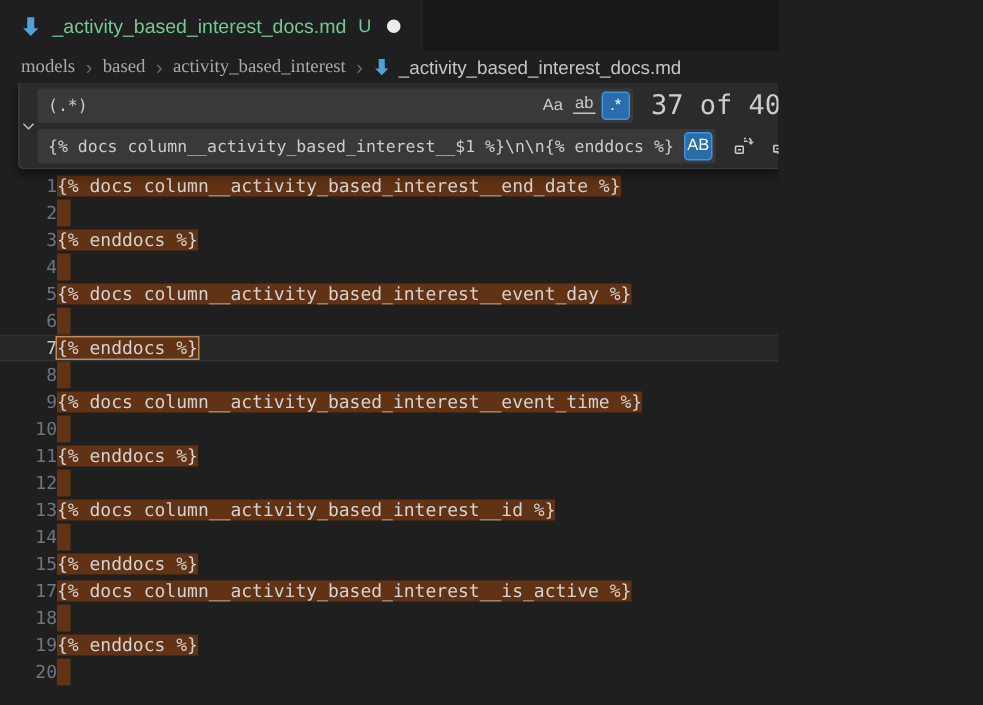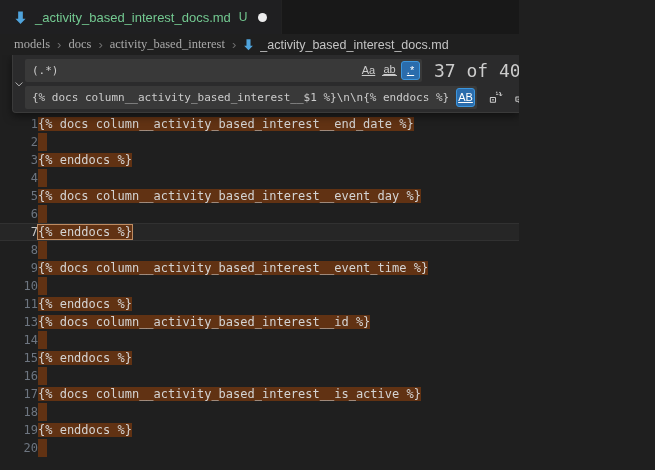--- a/index.html
+++ b/index.html
@@ -63,21 +63,21 @@
     font-family:"DejaVu Sans Mono","Liberation Mono",monospace;
     font-size:11px;color:#cccccc;
   }
   .find-input{width:397px;}
   .replace-input{width:452px;}
   .fw-input .text{padding-left:7px;white-space:pre;overflow:hidden;flex:1;}
   .opt{
     min-width:19px;height:19px;padding:0 1px;border:1px solid transparent;border-radius:3px;
     display:flex;align-items:center;justify-content:center;
     font-family:"Liberation Sans","DejaVu Sans",sans-serif;font-size:11px;color:#cccccc;
-    margin-right:2px;cursor:pointer;box-sizing:border-box;text-decoration:underline;
+    margin-right:2px;cursor:pointer;box-sizing:border-box;
   }
   .opt.active{background:var(--option-active-bg);border-color:var(--option-active-border);color:#ffffff;}
   .ww{border-bottom:1px solid #c5c5c5;line-height:11px;padding:0 1px;}
   .count{margin-left:12px;font-size:18px;color:#cccccc;white-space:nowrap;}
   .icon-btn{
     width:21px;height:21px;border-radius:4px;display:flex;align-items:center;justify-content:center;
     color:#cccccc;cursor:pointer;flex:none;
   }
   .icon-btn + .icon-btn{margin-left:5px;}
   .nav-first{margin-left:auto;}
@@ -98,21 +98,21 @@
       </span>
       <span class="tab-label">_activity_based_interest_docs.md</span>
       <span class="git-badge">U</span>
       <span class="dirty-dot"></span>
     </div>
   </div>
 
   <div class="breadcrumb">
     <span class="crumb">models</span>
     <span class="crumb-sep">›</span>
-    <span class="crumb">docs</span>
+    <span class="crumb">based</span>
     <span class="crumb-sep">›</span>
     <span class="crumb">activity_based_interest</span>
     <span class="crumb-sep">›</span>
     <span class="crumb-file">
       <span class="file-arrow">
         <svg width="13" height="13" viewBox="0 0 16 16">
             <path d="M8 15 2.6 9.4h2.9V1.6h5v7.8h2.9Z" fill="currentColor"></path>
           </svg>
       </span>
       <span>_activity_based_interest_docs.md</span>
@@ -159,34 +159,34 @@
         </div>
         <div class="line">
           <span class="num">10</span>
           <span class="content"><span class="match sliver"></span></span>
         </div>
         <div class="line">
           <span class="num">11</span>
           <span class="content"><span class="match">{% enddocs %}</span></span>
         </div>
         <div class="line">
+          <span class="num">12</span>
+          <span class="content"><span class="match sliver"></span></span>
+        </div>
+        <div class="line">
           <span class="num">13</span>
           <span class="content"><span class="match">{% docs column__activity_based_interest__id %}</span></span>
         </div>
         <div class="line">
           <span class="num">14</span>
           <span class="content"><span class="match sliver"></span></span>
         </div>
         <div class="line">
           <span class="num">15</span>
           <span class="content"><span class="match">{% enddocs %}</span></span>
-        </div>
-        <div class="line">
-          <span class="num">16</span>
-          <span class="content"><span class="match sliver"></span></span>
         </div>
         <div class="line">
           <span class="num">17</span>
           <span class="content"><span class="match">{% docs column__activity_based_interest__is_active %}</span></span>
         </div>
         <div class="line">
           <span class="num">18</span>
           <span class="content"><span class="match sliver"></span></span>
         </div>
         <div class="line">

